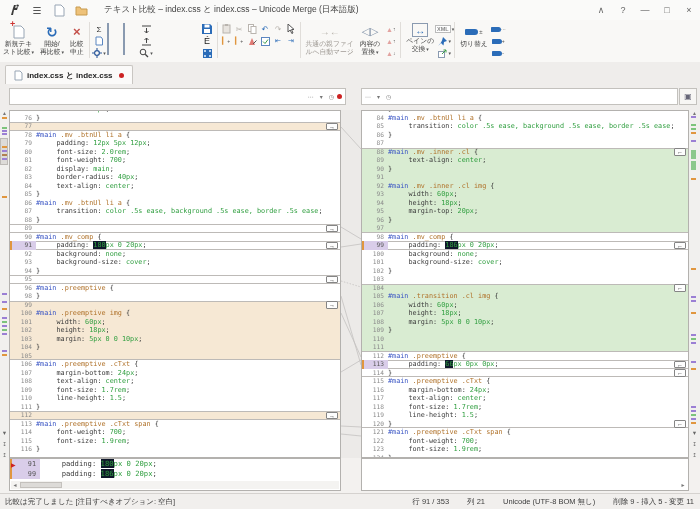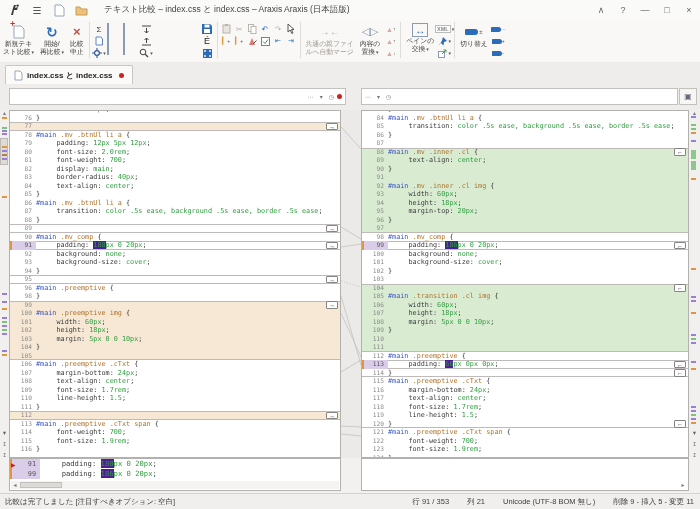--- a/index.html
+++ b/index.html
@@ -63,21 +63,21 @@
   .ostrip .sarrow{position:absolute;left:0;right:0;text-align:center;font-size:5px;color:#777;}
   .omark{position:absolute;left:2px;width:5px;height:2px;}
   .othumb{position:absolute;left:0px;width:8px;background:#dddbd8;border:1px solid #bdbab6;box-sizing:border-box;}
   .onav{position:absolute;left:0;right:0;text-align:center;font-size:5.5px;color:#666;}
   .pane{position:absolute;top:0;bottom:0;background:#fff;border:1px solid #b3b1ae;box-sizing:border-box;overflow:hidden;}
   .rowswrap{position:relative;margin-top:-6px;}
   .row{position:relative;display:flex;height:8.5px;line-height:8.6px;white-space:pre;}
   .ln{flex:0 0 22px;text-align:right;padding-right:4px;font-size:6.2px;color:#8a8a8a;font-family:"DejaVu Sans Mono",monospace;}
   .code{flex:1;font-size:6.8px;font-family:"DejaVu Sans Mono",monospace;overflow:hidden;}
   .s-id{color:#3a55c4}.s-cls{color:#b0722a}.s-prop{color:#3c3c3c}.s-p{color:#3c3c3c}
-  .s-val{color:#2f9e3f}.s-hl{color:#2f9e3f;background:#4c1d95}
+  .s-val{color:#2f9e3f}.s-hl{color:#2f9e3f;background:#0f172a}
   .bg-del{background:#f6e8d4}.bg-ins{background:#d9ecd2}
   .ln-hl{background:#d9cde9;box-shadow:inset 2px 0 0 #e0963e;color:#555;}
   .sep-t{box-shadow:inset 0 1px 0 #bdbab7}
   .sep-b{box-shadow:inset 0 -1px 0 #bdbab7}
   .sep-tb{box-shadow:inset 0 1px 0 #bdbab7,inset 0 -1px 0 #bdbab7}
   .mbtn{position:absolute;right:2px;top:0.5px;width:12px;height:7.5px;background:#fdfdfd;border:1px solid #858585;border-radius:1px;font-size:6px;line-height:6px;text-align:center;color:#222;box-sizing:border-box;}
   .gutter{position:absolute;top:0;bottom:0;background:#eceae8;}
 
   
   .bottomrow{position:absolute;left:0;top:458px;width:700px;height:35px;}
@@ -116,21 +116,21 @@
     <span class="tico">
       <svg width="11" height="13" viewBox="0 0 11 13">
           <path d="M1 1 h6 l3 3 v8 h-9 z" fill="#fff" stroke="#98a5b4"></path>
         </svg>
     </span>
     <span class="tico">
       <svg width="13" height="11" viewBox="0 0 13 11">
           <path d="M1 2 h4 l1 2 h6 v6 h-11 z" fill="#eec27a" stroke="#c89b4e"></path>
         </svg>
     </span>
-    <span class="title-text">テキスト比較 – index.css と index.css – Araxis Araxis (日本語版)</span>
+    <span class="title-text">テキスト比較 – index.css と index.css – Unicode Merge (日本語版)</span>
     <div class="wctrl">
       <span>∧</span>
       <span>?</span>
       <span>—</span>
       <span>□</span>
       <span>×</span>
     </div>
   </div>
 
   <div class="ribbon">

